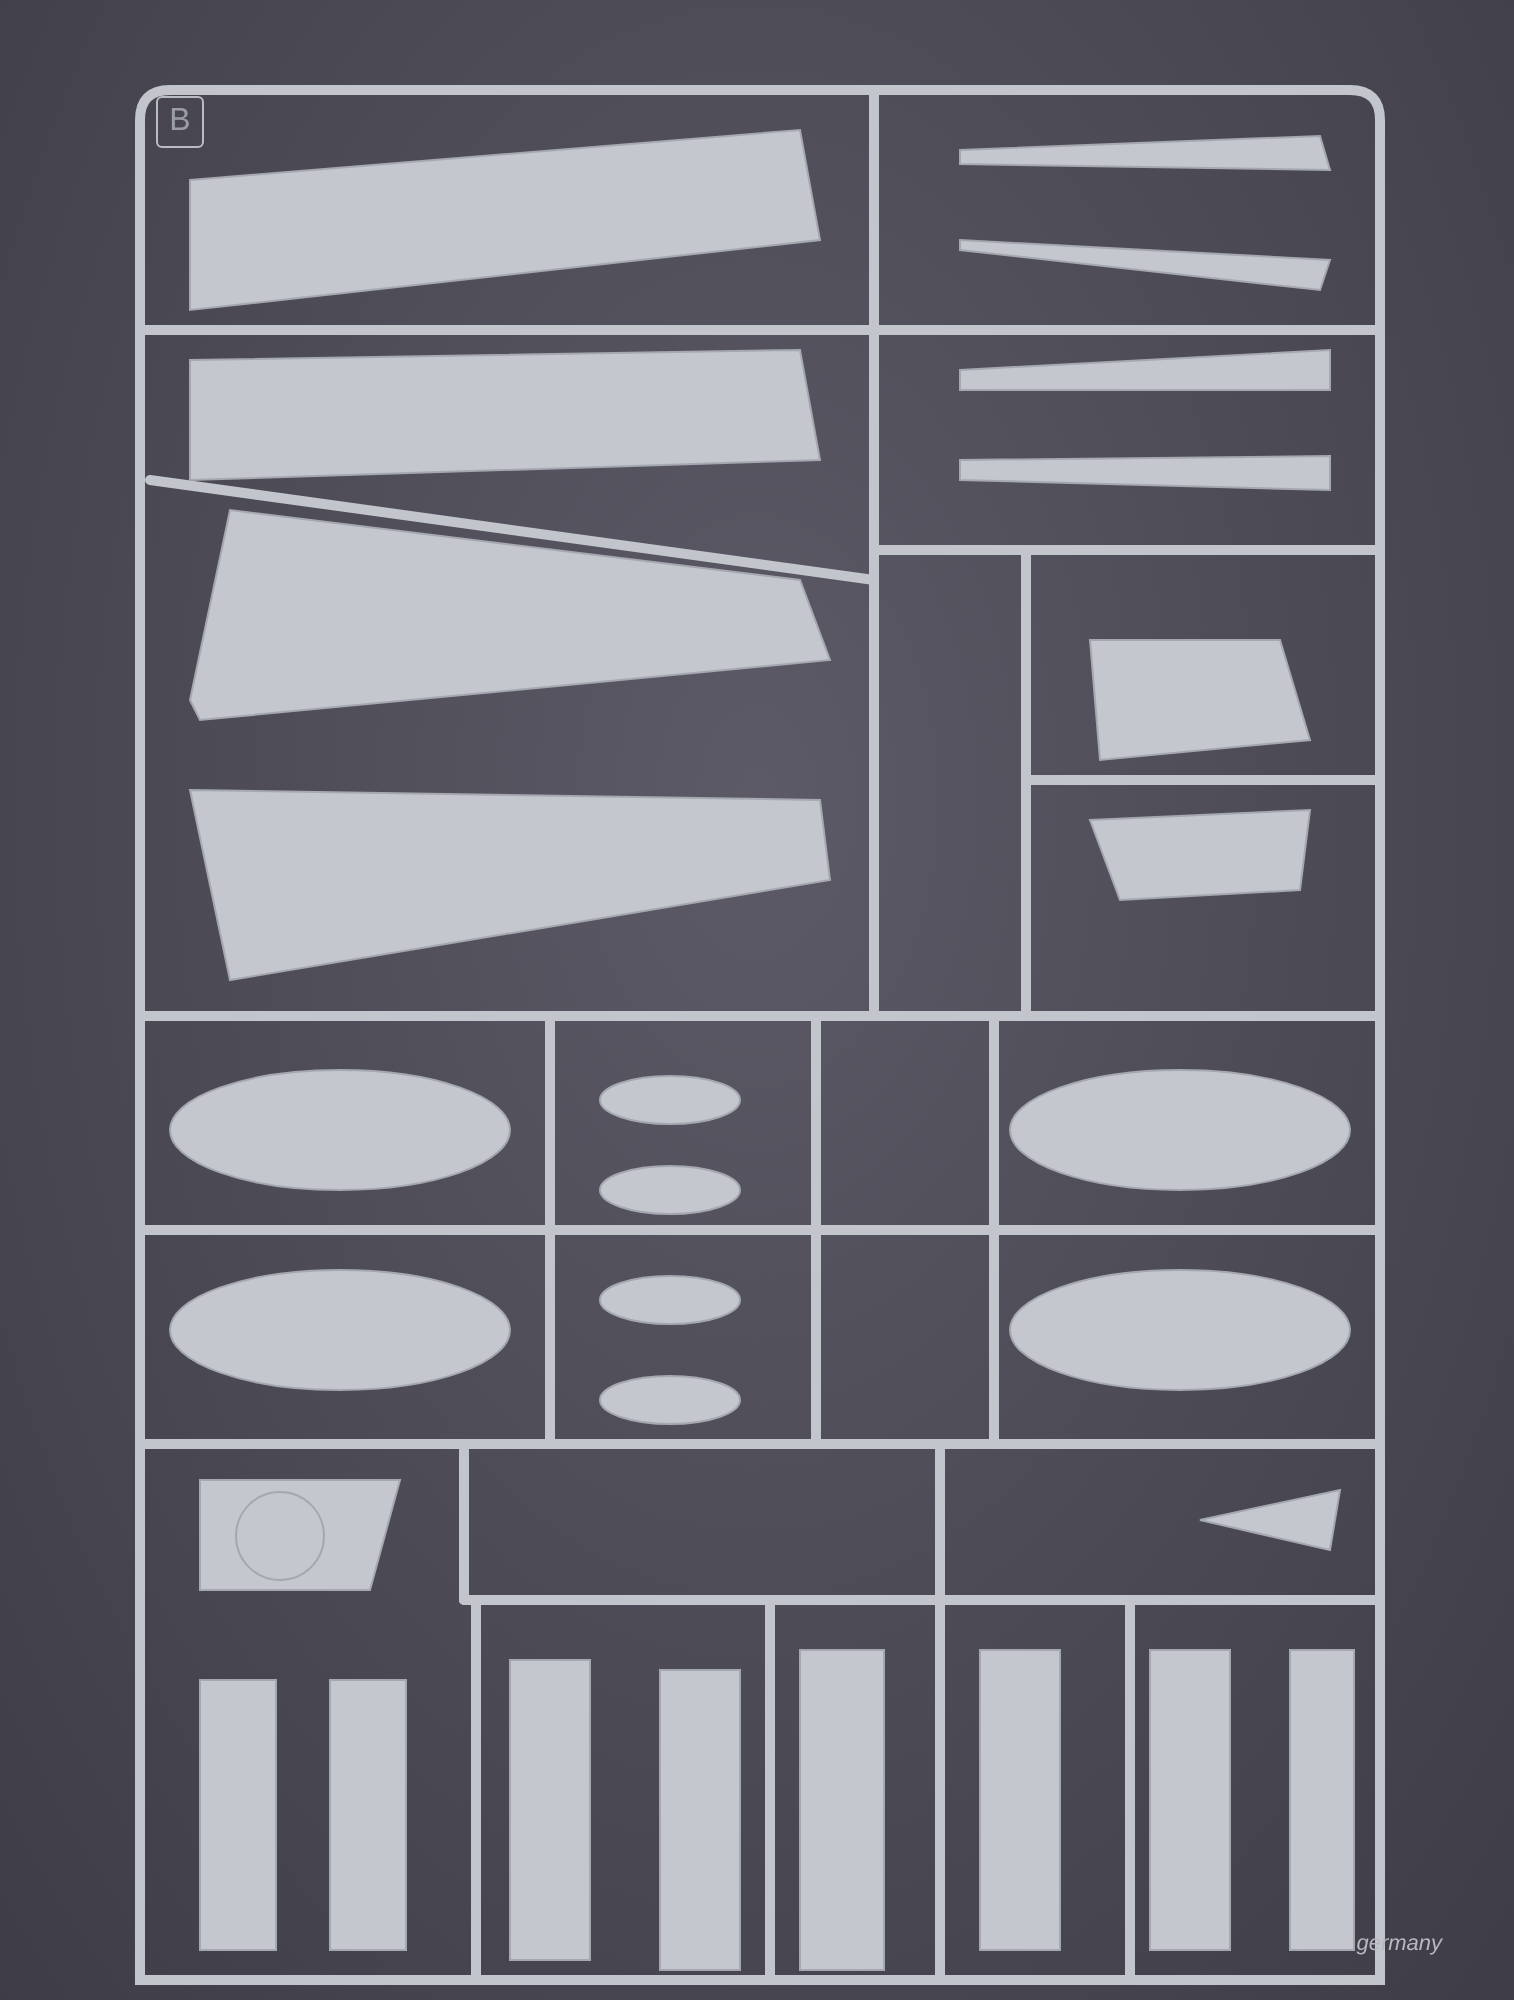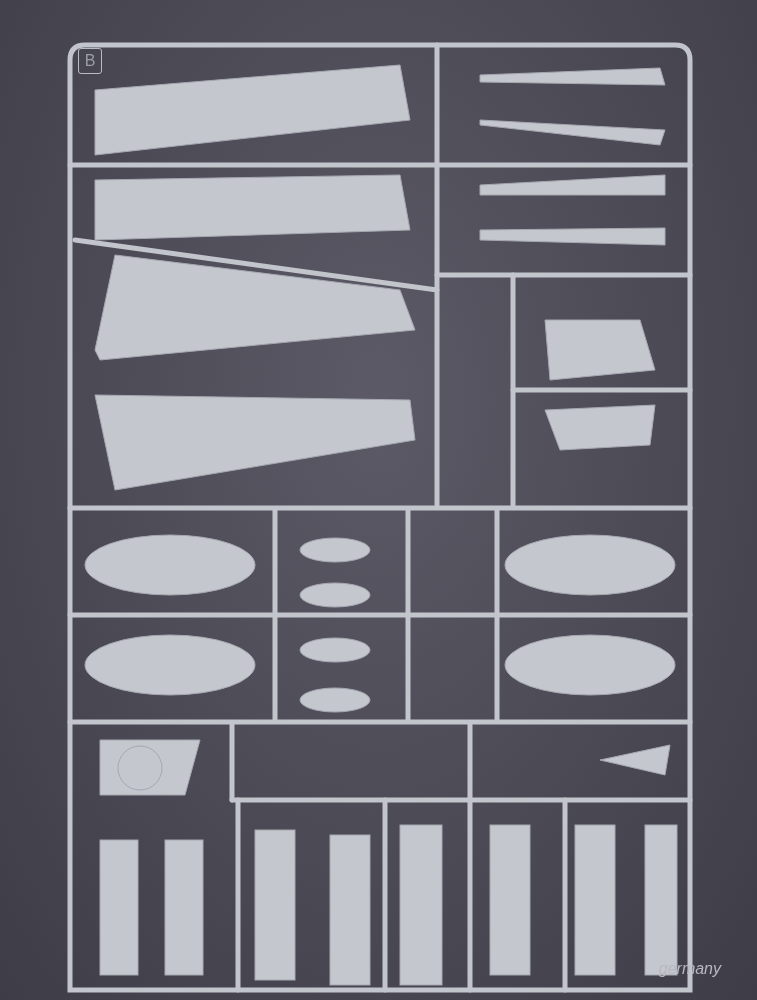--- a/index.html
+++ b/index.html
@@ -3,21 +3,21 @@
 <meta charset="utf-8">
 <style>
   html,body{margin:0;padding:0;}
   body{width:757px;height:1000px;overflow:hidden;
     background:radial-gradient(ellipse at 50% 40%, #5c5a66 0%, #4a4853 60%, #3e3c46 100%);
     font-family:"Liberation Sans", sans-serif;position:relative;}
   .sprue{position:absolute;left:0;top:0;width:757px;height:1000px;}
   .brand{position:absolute;right:28px;bottom:22px;text-align:right;color:#e6e6ea;}
   .dist{font-style:italic;font-weight:bold;font-size:19px;letter-spacing:0.5px;color:#dcdce2;}
   .logo{font-style:italic;font-weight:bold;font-size:34px;line-height:32px;letter-spacing:1px;color:#e9e9ee;text-shadow:1px 1px 0 #8a8a92;}
-  .sub{font-style:italic;font-size:16px;color:#b8b8c0;margin-top:-2px;margin-right:8px;}
+  .sub{font-style:italic;font-size:11px;color:#b8b8c0;margin-top:-2px;margin-right:8px;}
   .letter{position:absolute;left:78px;top:48px;width:22px;height:24px;border:1px solid #b9bcc4;border-radius:3px;
     color:#9a9da6;font-size:16px;text-align:center;line-height:24px;}
 </style>
 </head>
 <body>
 
 <svg class="sprue" viewBox="0 0 757 1000">
   <g fill="none" stroke="#c2c5cc" stroke-width="5" stroke-linecap="round">
 
     <path d="M70 990 L70 60 Q70 45 85 45 L675 45 Q690 45 690 60 L690 990 Z"></path>

